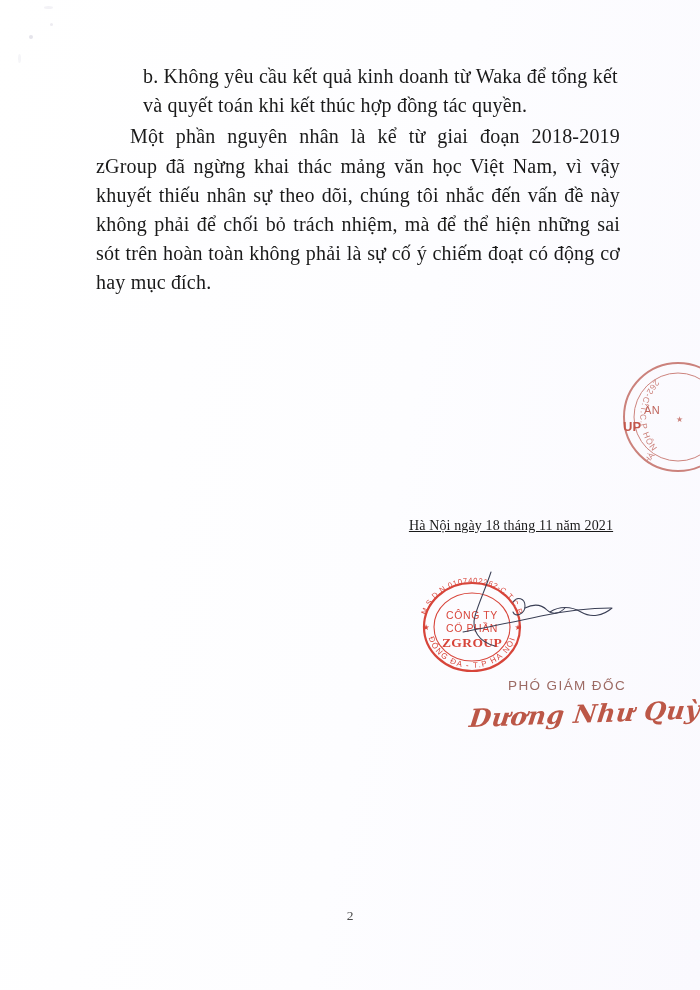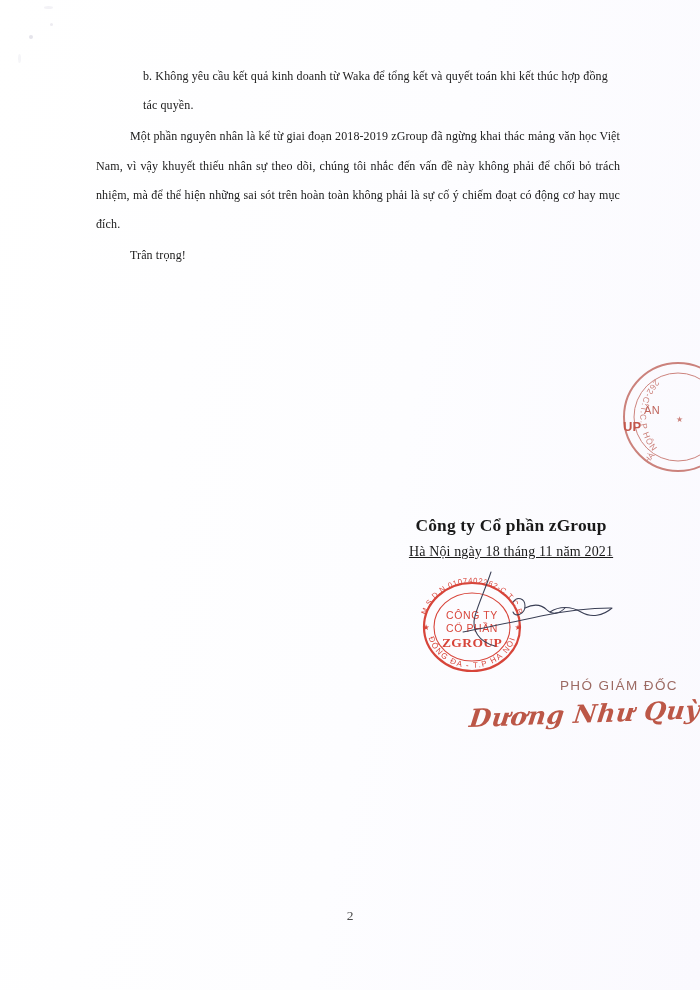--- a/index.html
+++ b/index.html
@@ -36,21 +36,21 @@
 
   .body-text {
     position: absolute;
     left: 96px;
     top: 62px;
     width: 524px;
   }
 
   p.para {
     margin: 0 0 2px 0;
-    font-size: 12px;
+    font-size: 20px;
     line-height: 29.2px;
     text-align: justify;
     text-indent: 34px;
     letter-spacing: .01em;
   }
   p.para.sub {
     padding-left: 47px;
     text-indent: 0;
     text-align: left;
     width: 477px;
@@ -77,21 +77,21 @@
     font-size: 14px;
     line-height: 28px;
     letter-spacing: .01em;
     text-decoration: underline;
   }
   .job-title {
     position: absolute;
     left: 508px;
     top: 678px;
     width: 170px;
-    text-align: right;
+    text-align: left;
     font-family: "Liberation Sans", sans-serif;
     font-size: 13.5px;
     letter-spacing: 1.4px;
     color: #9c6a63;
     white-space: nowrap;
   }
   .signature-name {
     position: absolute;
     left: 470px;
     top: 700px;
@@ -163,25 +163,23 @@
 <div class="page">
 
   <span class="speck s1"></span>
   <span class="speck s2"></span>
   <span class="speck s3"></span>
   <span class="speck s4"></span>
 
   <div class="body-text">
     <p class="para sub">b. Không yêu cầu kết quả kinh doanh từ Waka để tổng kết và quyết toán khi kết thúc hợp đồng tác quyền.</p>
     <p class="para">Một phần nguyên nhân là kể từ giai đoạn 2018-2019 zGroup đã ngừng khai thác mảng văn học Việt Nam, vì vậy khuyết thiếu nhân sự theo dõi, chúng tôi nhắc đến vấn đề này không phải để chối bỏ trách nhiệm, mà để thể hiện những sai sót trên hoàn toàn không phải là sự cố ý chiếm đoạt có động cơ hay mục đích.</p>
-    <p class="para plain">Trân trọng!</p>
   </div>
 
   <div class="sign-block">
-    <div class="company-line">Công ty Cổ phần zGroup</div>
     <div class="date-line">Hà Nội ngày 18 tháng 11 năm 2021</div>
   </div>
 
   <div class="seal">
     <svg viewBox="0 0 128 100" xmlns="http://www.w3.org/2000/svg">
       <defs>
         <path id="sealArcTop" d="M 16 52 A 48 44 0 0 1 112 52"></path>
         <path id="sealArcBot" d="M 19 52 A 45 41 0 0 0 109 52"></path>
       </defs>
       <ellipse cx="64" cy="52" rx="48" ry="44" fill="none" stroke="#d5382c" stroke-width="2.2"></ellipse>

